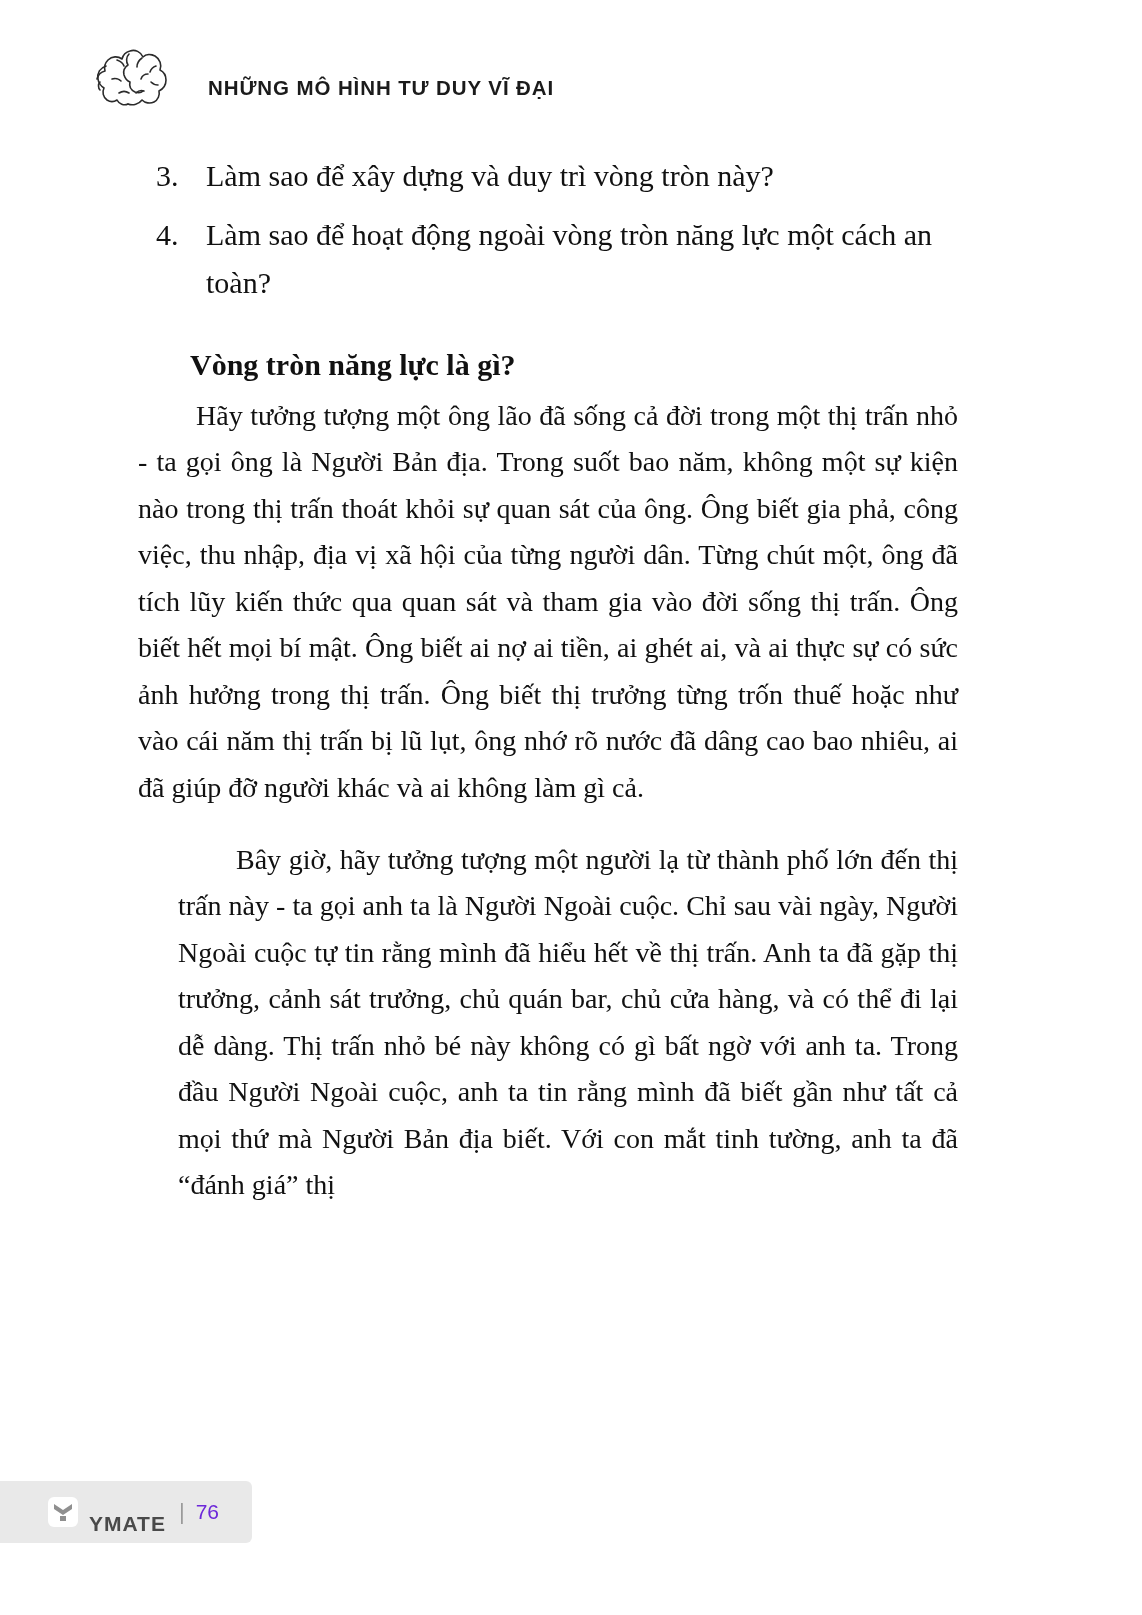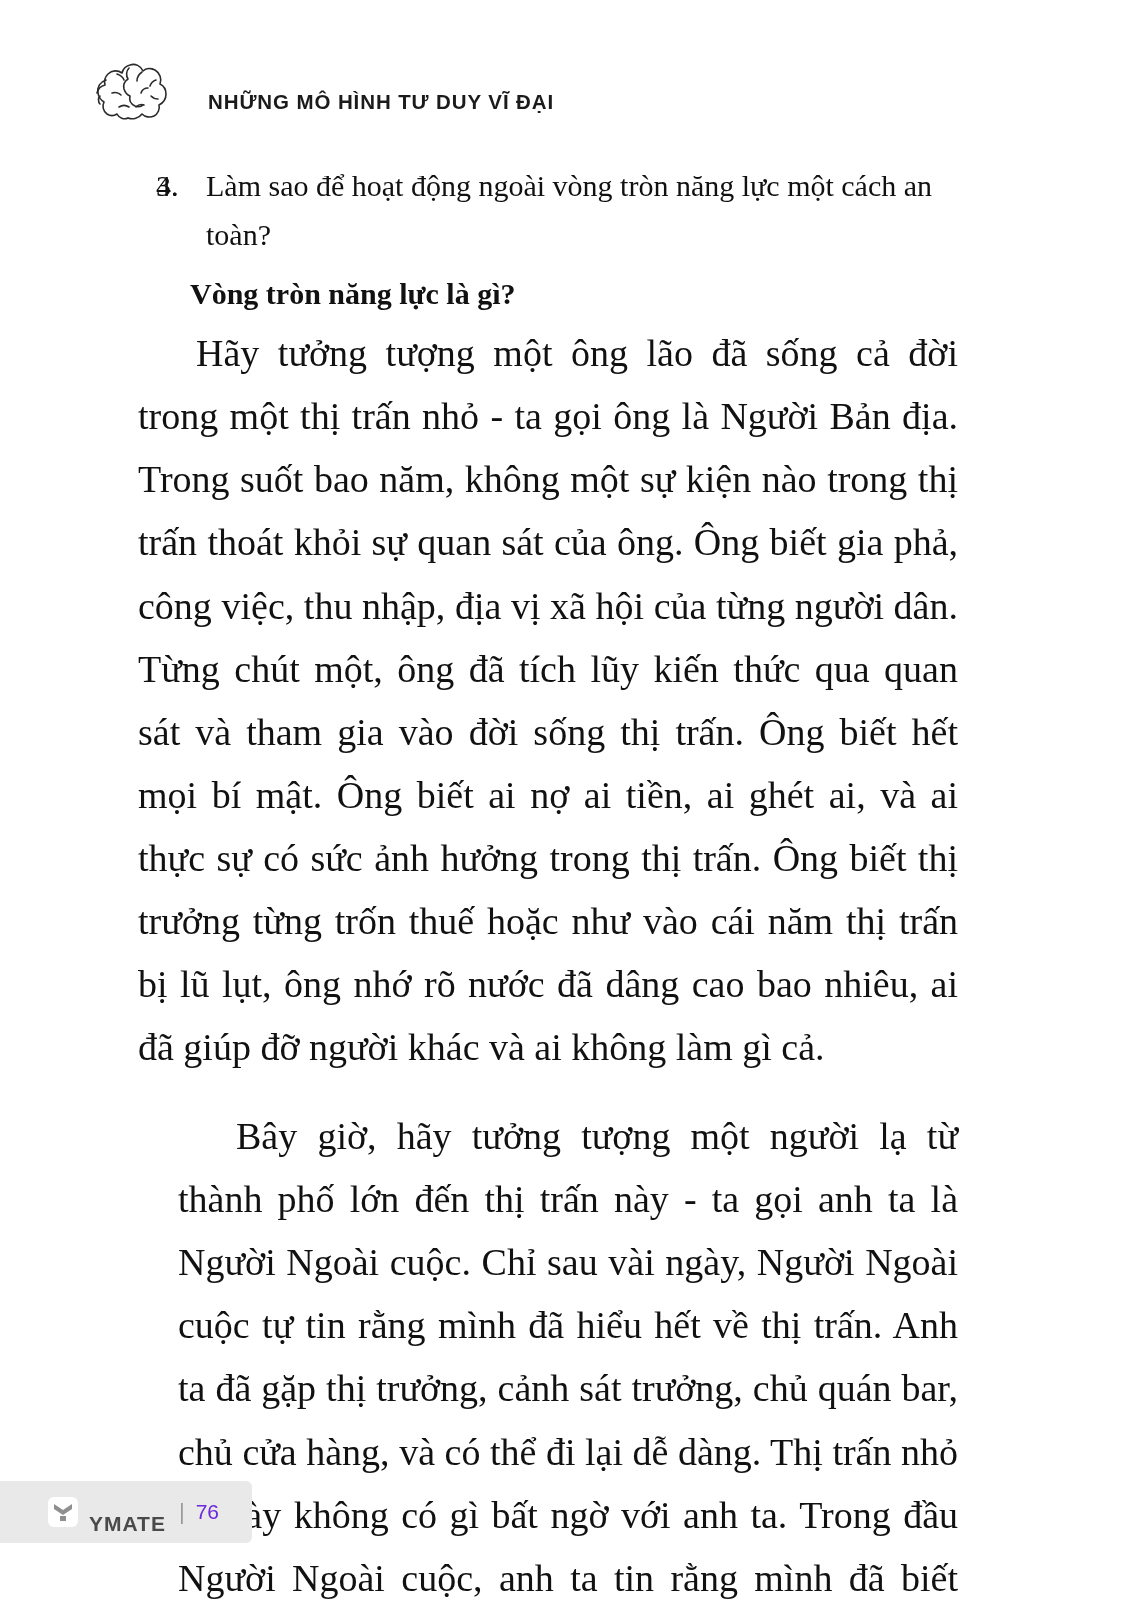--- a/index.html
+++ b/index.html
@@ -15,21 +15,21 @@
     background: #ffffff;
     font-family: "Liberation Serif", serif;
     color: #111111;
     overflow: hidden;
     box-sizing: border-box;
   }
 
   
   .header {
     position: absolute;
-    top: 46px;
+    top: 32px;
     left: 86px;
     right: 86px;
     height: 90px;
     display: flex;
     align-items: center;
   }
   .brain-icon {
     width: 98px;
     height: 82px;
     flex: 0 0 auto;
@@ -72,26 +72,26 @@
     left: 18px;
     top: 0;
     width: 40px;
     text-align: left;
     font-size: 30px;
   }
 
   h2.subhead {
     font-size: 30px;
     font-weight: bold;
-    margin: 12px 0 6px 52px;
+    margin: 34px 0 6px 52px;
     line-height: 1.5;
   }
 
   p.para {
-    font-size: 38px;
+    font-size: 28px;
     line-height: 1.66;
     text-align: justify;
     text-justify: inter-word;
     margin: 0 0 26px 0;
     text-indent: 58px;
     hyphens: none;
   }
   p.para:last-child { margin-bottom: 0; margin-left: 40px; }
 
   
@@ -152,20 +152,21 @@
       </svg>
     </span>
     <div class="header-title">NHỮNG MÔ HÌNH TƯ DUY VĨ ĐẠI</div>
   </div>
 
   <div class="content">
 
     <ol class="question-list">
       <li>
         <span class="num">3.</span>
+        <span>Làm sao để xây dựng và duy trì vòng tròn này?</span>
       </li>
       <li>
         <span class="num">4.</span>
         <span>Làm sao để hoạt động ngoài vòng tròn năng lực một cách an toàn?</span>
       </li>
     </ol>
 
     <h2 class="subhead">Vòng tròn năng lực là gì?</h2>
 
     <p class="para">Hãy tưởng tượng một ông lão đã sống cả đời trong một thị trấn nhỏ - ta gọi ông là Người Bản địa. Trong suốt bao năm, không một sự kiện nào trong thị trấn thoát khỏi sự quan sát của ông. Ông biết gia phả, công việc, thu nhập, địa vị xã hội của từng người dân. Từng chút một, ông đã tích lũy kiến thức qua quan sát và tham gia vào đời sống thị trấn. Ông biết hết mọi bí mật. Ông biết ai nợ ai tiền, ai ghét ai, và ai thực sự có sức ảnh hưởng trong thị trấn. Ông biết thị trưởng từng trốn thuế hoặc như vào cái năm thị trấn bị lũ lụt, ông nhớ rõ nước đã dâng cao bao nhiêu, ai đã giúp đỡ người khác và ai không làm gì cả.</p>

